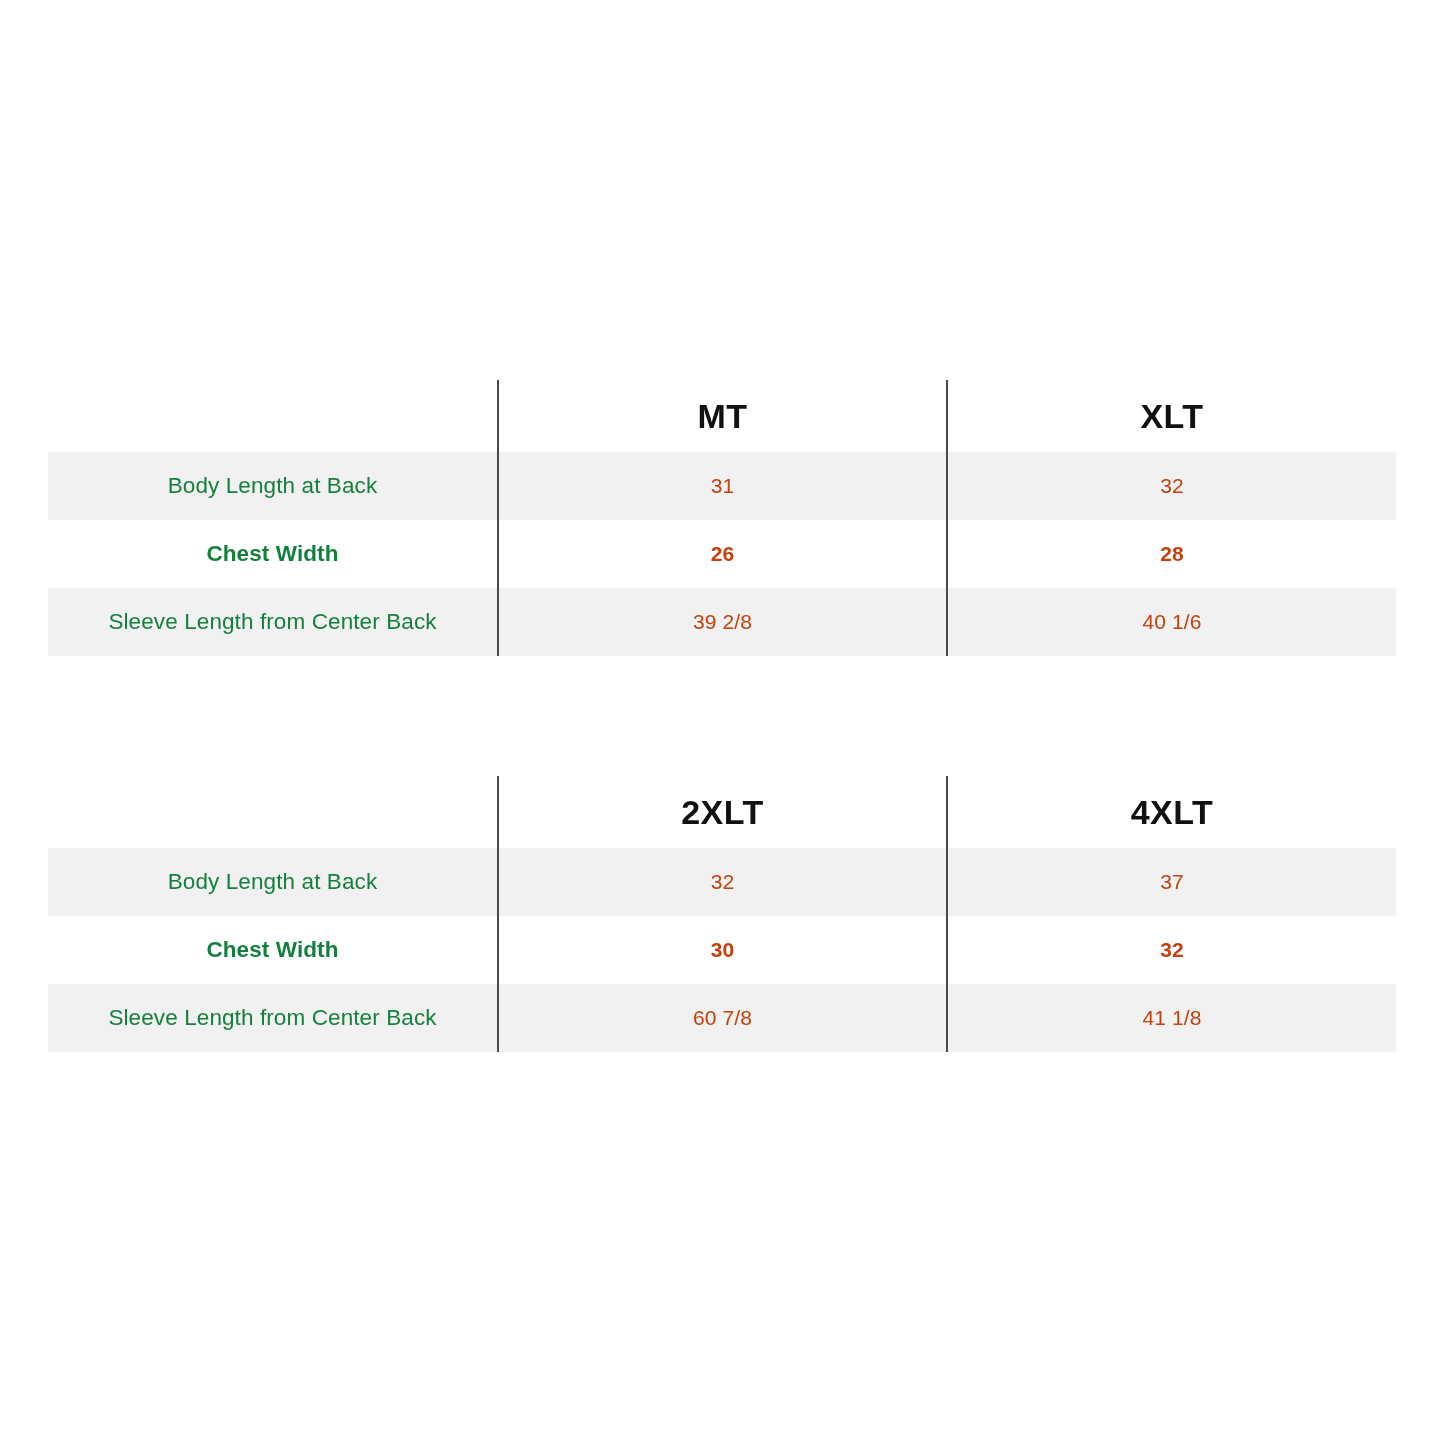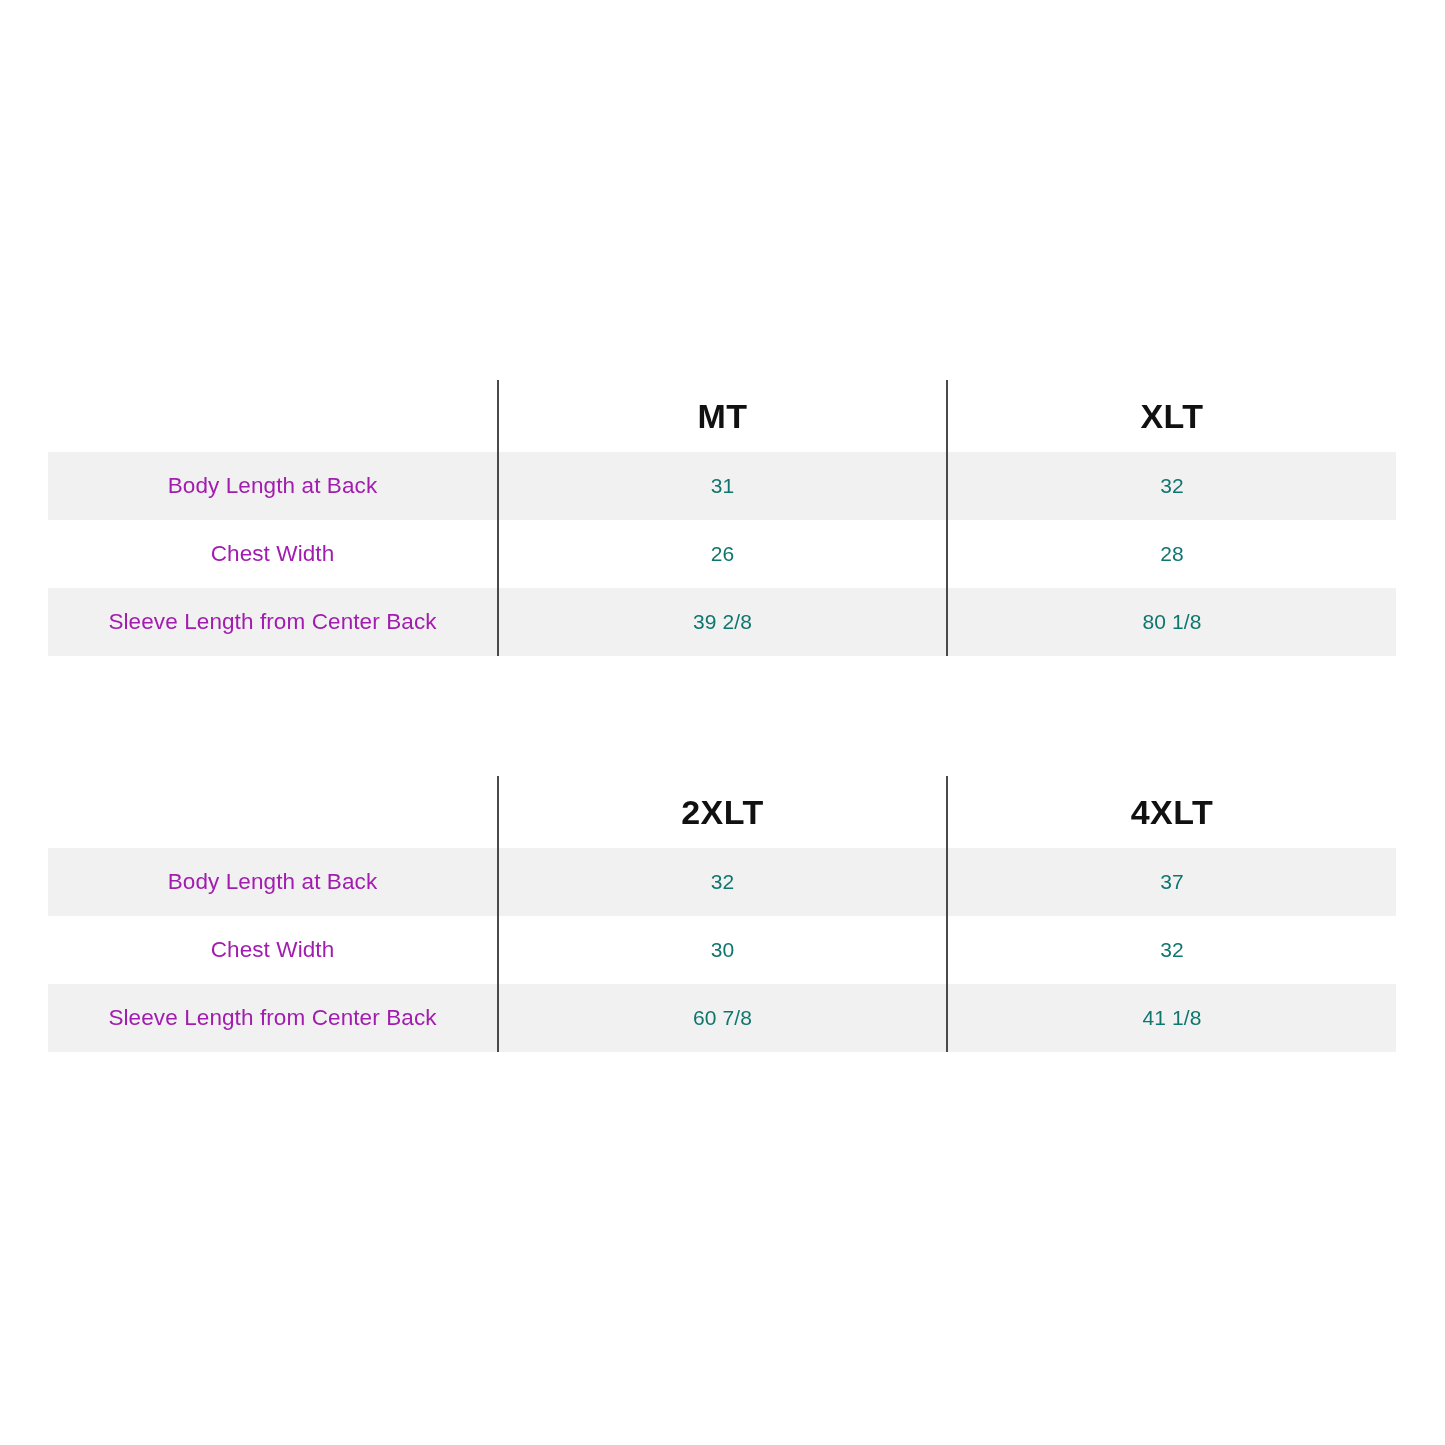--- a/index.html
+++ b/index.html
@@ -55,42 +55,43 @@
     vertical-align: middle;
     color: #111111;
     border-left: 2px solid #4a4a4a;
   }
 
   .row-label {
     font-size: 22.5px;
     font-weight: 400;
     text-align: center;
     vertical-align: middle;
-    color: #a21caf;
+    color: #15803d;
     height: 68px;
     letter-spacing: 0.1px;
   }
   .row-value {
     font-size: 21px;
     font-weight: 400;
     text-align: center;
     vertical-align: middle;
-    color: #0f766e;
+    color: #c2410c;
     height: 68px;
     border-left: 2px solid #4a4a4a;
     letter-spacing: 0.1px;
   }
 
   tr.shaded .row-label,
   tr.shaded .row-value {
     background: #f1f1f1;
   }
   tr.plain .row-label,
   tr.plain .row-value {
     background: #ffffff;
+    font-weight: bold;
   }
 </style>
 </head>
 <body>
 
 <div class="page">
 
   <table class="size-table first">
     <colgroup>
       <col class="label-col">
@@ -111,21 +112,21 @@
         <td class="row-value">32</td>
       </tr>
       <tr class="plain">
         <td class="row-label">Chest Width</td>
         <td class="row-value">26</td>
         <td class="row-value">28</td>
       </tr>
       <tr class="shaded">
         <td class="row-label">Sleeve Length from Center Back</td>
         <td class="row-value">39 2/8</td>
-        <td class="row-value">80 1/8</td>
+        <td class="row-value">40 1/6</td>
       </tr>
     </tbody>
   </table>
 
   <table class="size-table second">
     <colgroup>
       <col class="label-col">
       <col class="val-col">
       <col class="val-col">
     </colgroup>

